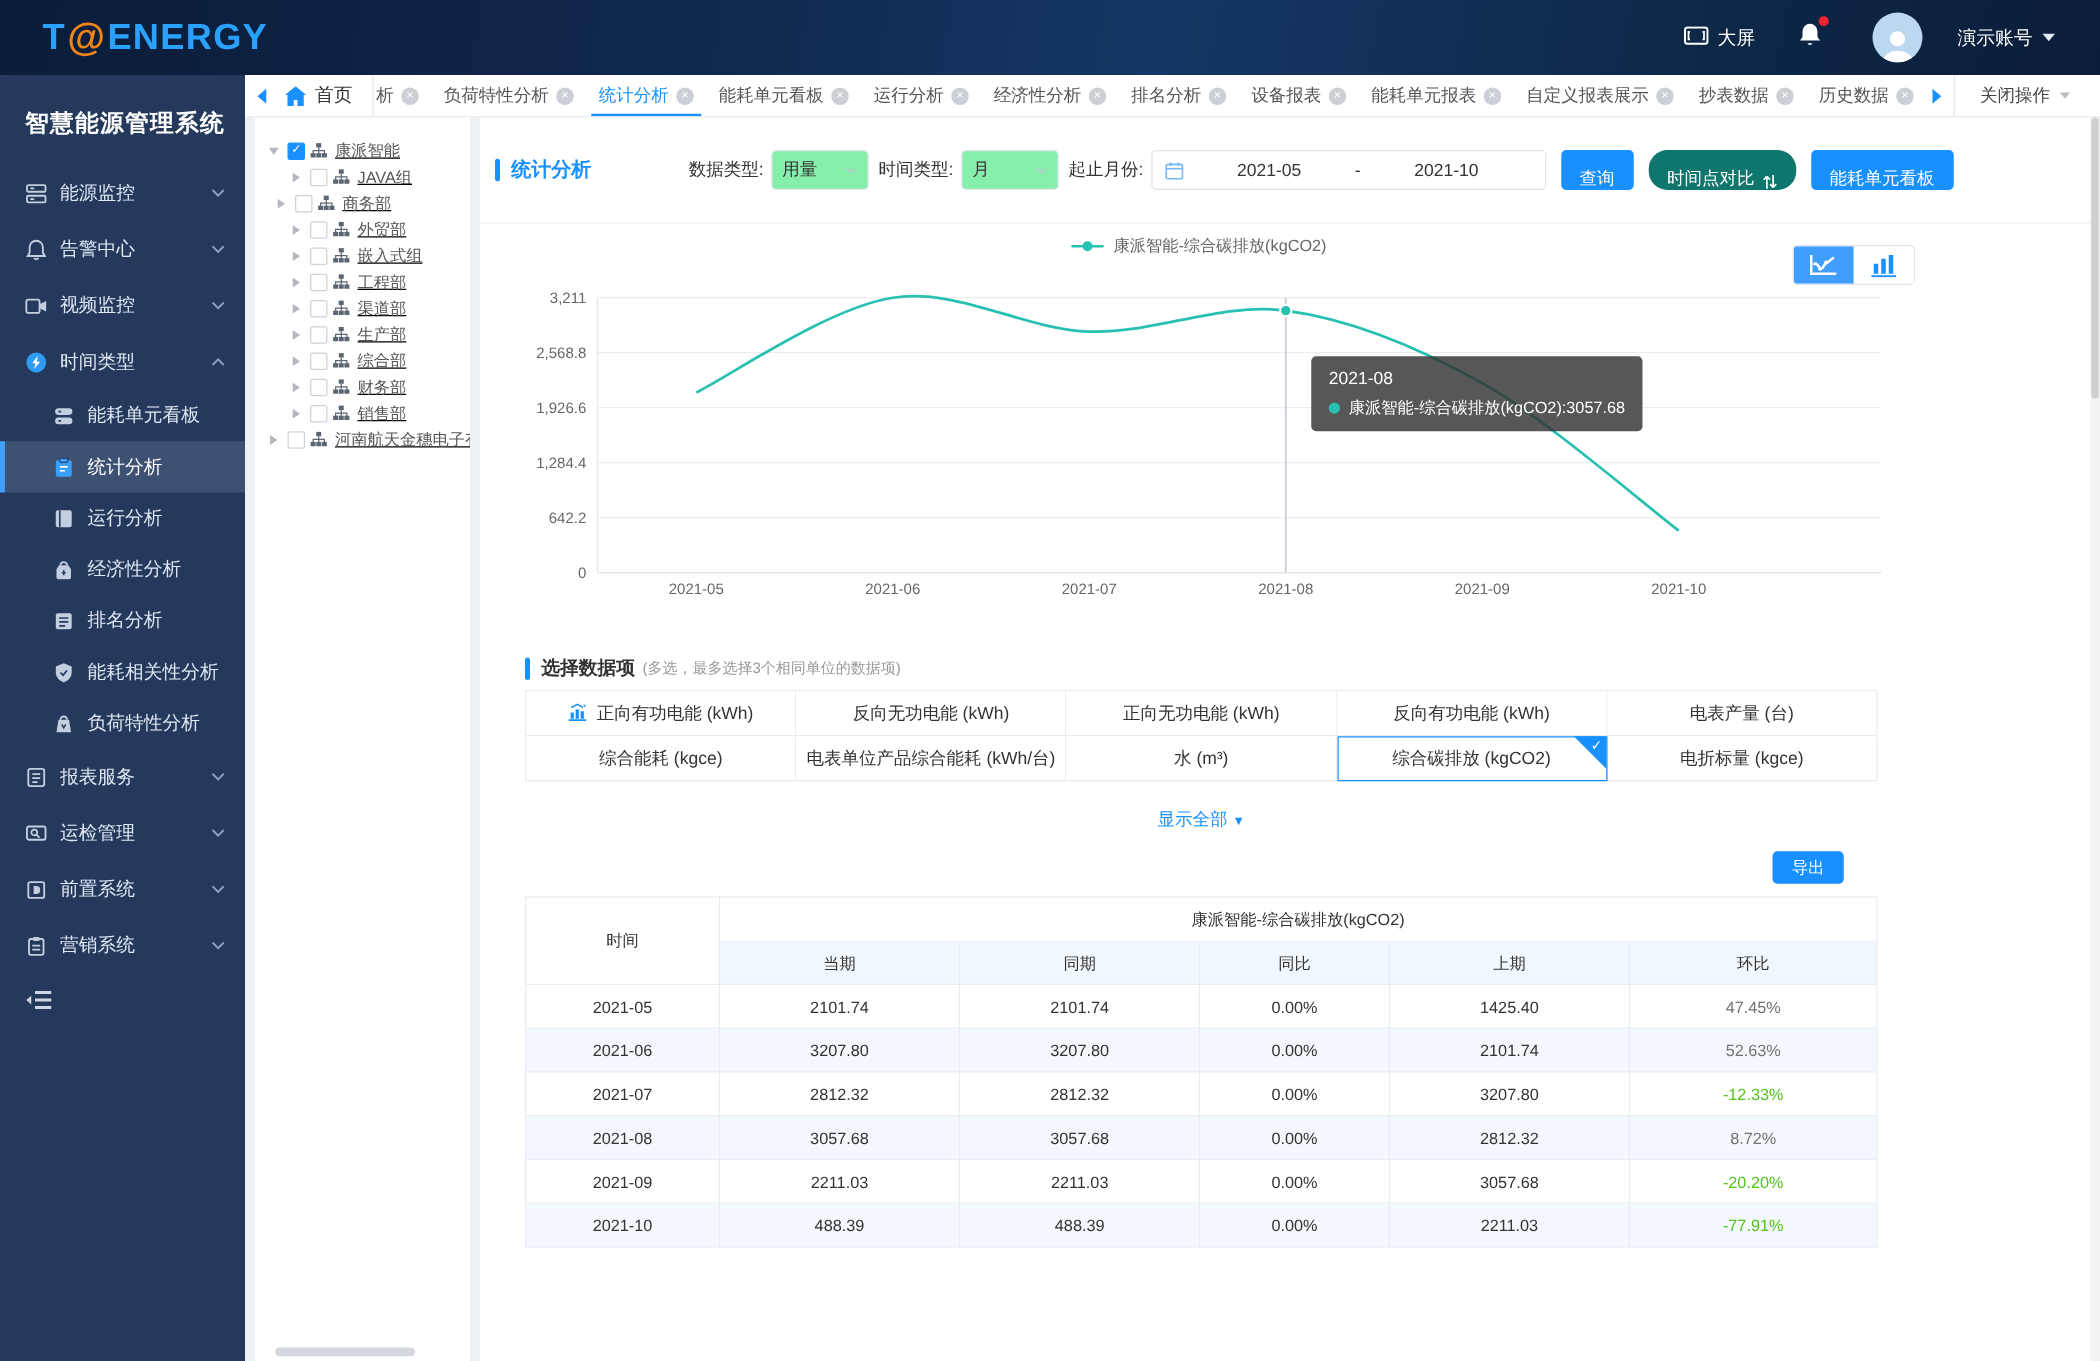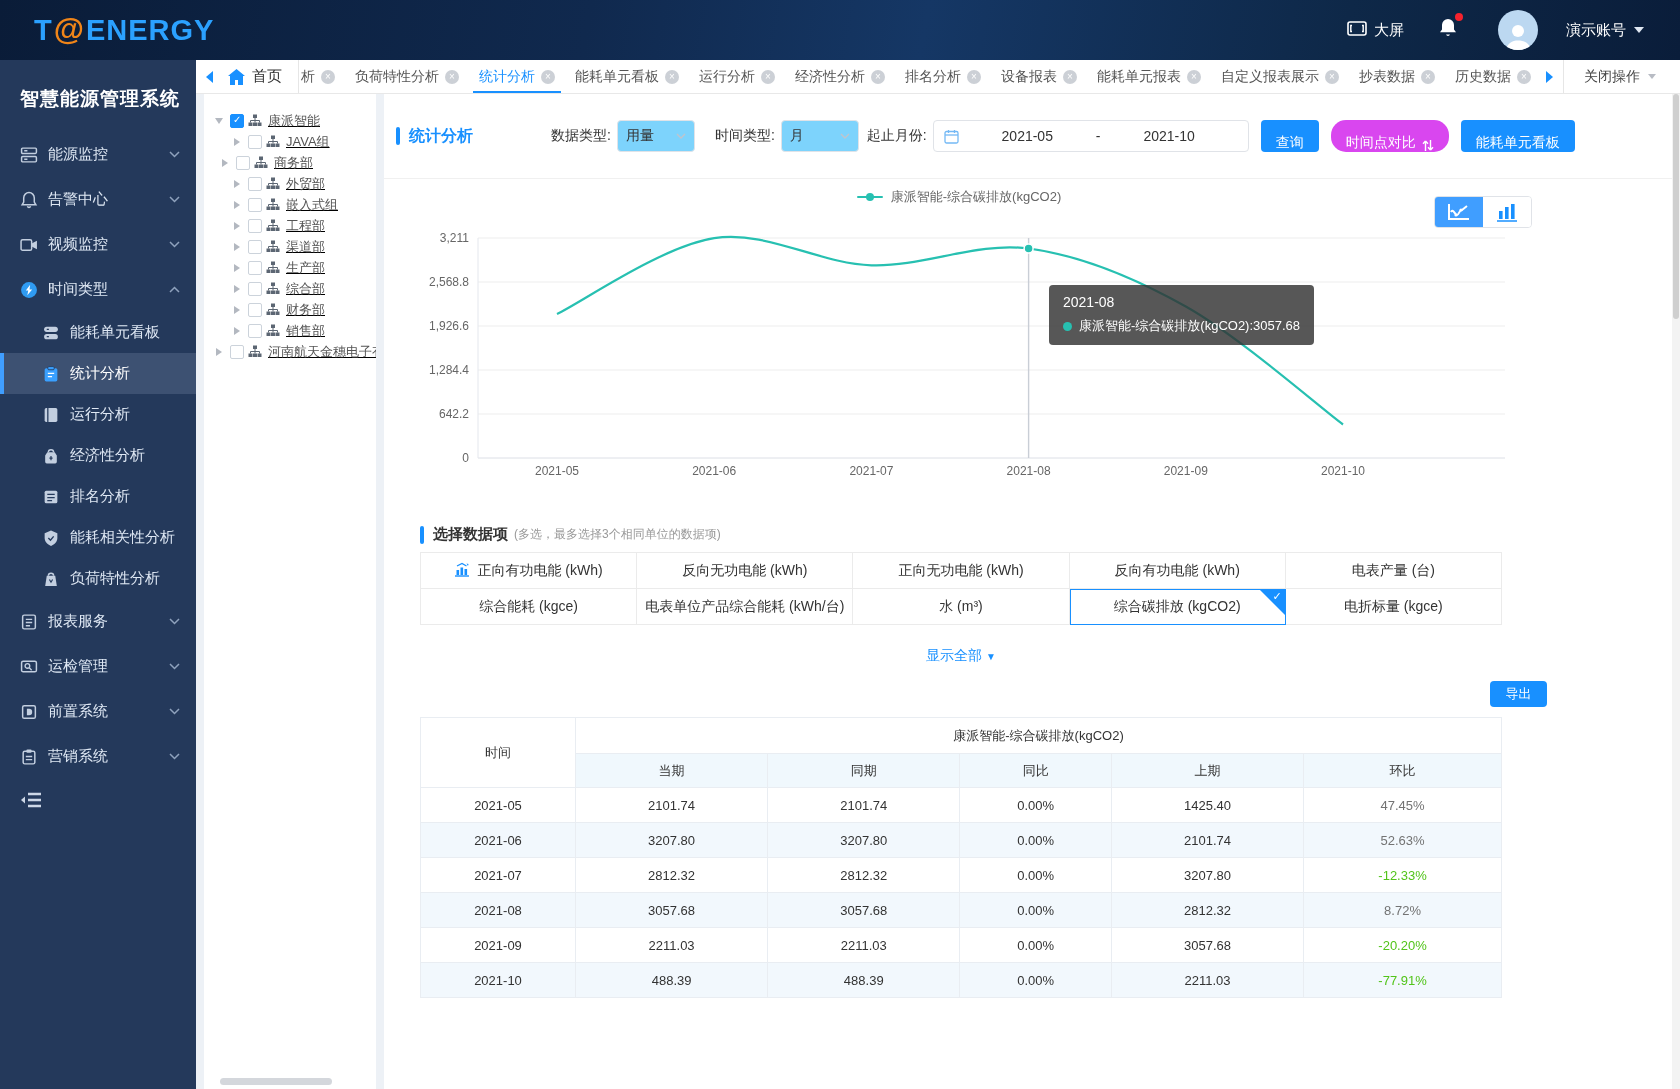--- a/index.html
+++ b/index.html
@@ -64,26 +64,26 @@
   .tree-hscroll { position:absolute; bottom:4px; left:16px; width:112px; height:7px; border-radius:4px; background:#d4d7dc; }
 
   .content { flex:1; background:#fff; position:relative; overflow:hidden; }
 
   
   .filter-row { position:absolute; top:22px; left:12px; right:4px; height:40px; display:flex; align-items:center; }
   .sec-mark { width:4px; height:18px; border-radius:2px; background:#1890ff; flex-shrink:0; }
   .sec-title { color:#1890ff; font-size:16px; font-weight:bold; margin-left:9px; }
   .fgroup { display:flex; align-items:center; }
   .flabel { font-size:14px; color:#333; }
-  .fselect { width:78px; height:32px; border:1px solid #e0e3e8; border-radius:4px; background:#7dd3fc; display:flex; align-items:center; justify-content:space-between; padding:0 8px; font-size:14px; color:#333; margin-left:6px; cursor:pointer; }
+  .fselect { width:78px; height:32px; border:1px solid #e0e3e8; border-radius:4px; background:#86efac; display:flex; align-items:center; justify-content:space-between; padding:0 8px; font-size:14px; color:#333; margin-left:6px; cursor:pointer; }
   .date-range { width:316px; height:32px; border:1px solid #e0e3e8; border-radius:4px; background:#fff; display:flex; align-items:center; padding:0 10px; margin-left:6px; font-size:14px; color:#333; cursor:pointer; }
   .date-range .dv { flex:1; text-align:center; }
   .btn { height:32px; border:none; border-radius:4px; color:#fff; font-size:14px; padding:0 15px; display:flex; align-items:flex-end; gap:6px; cursor:pointer; font-family:inherit; }
   .btn-blue { background:#1890ff; }
-  .btn-teal { background:#d946ef;border-radius:15px; }
+  .btn-teal { background:#0f766e;border-radius:15px; }
 
   .divider-h { position:absolute; top:84px; left:0; right:0; height:1px; background:#f0f0f0; }
 
   
   .legend-row { position:absolute; top:94px; left:0; width:1150px; display:flex; justify-content:center; align-items:center; gap:8px; font-size:13px; color:#666; }
   .leg-line { width:26px; height:2px; background:#27c0b1; position:relative; border-radius:1px; }
   .leg-dot { position:absolute; left:9px; top:-3px; width:8px; height:8px; border-radius:50%; background:#27c0b1; }
   .chart-toggle { position:absolute; top:102px; right:140px; display:flex; border:1px solid #e0e3e8; border-radius:4px; overflow:hidden; }
   .tbtn { width:48px; height:30px; display:flex; align-items:center; justify-content:center; background:#fff; cursor:pointer; }
   .tbtn.active { background:#409eff; }
@@ -99,21 +99,21 @@
   .sec2 { position:absolute; top:431px; left:36px; display:flex; align-items:center; }
   .sec2 .sec-title2 { color:#333; font-size:15px; font-weight:bold; margin-left:9px; }
   .sec-note { color:#999; font-size:12px; margin-left:6px; }
   .dgrid { position:absolute; top:458px; left:36px; width:1082px; display:grid; grid-template-columns:repeat(5,1fr); border-top:1px solid #ebebeb; border-left:1px solid #ebebeb; }
   .dcell { height:36px; border-right:1px solid #ebebeb; border-bottom:1px solid #ebebeb; display:flex; align-items:center; justify-content:center; gap:7px; font-size:14px; color:#333; background:#fff; cursor:pointer; position:relative; }
   .dcell.selected { outline:1px solid #1890ff; outline-offset:-1px; z-index:2; }
   .dcell .corner { position:absolute; top:0; right:0; width:0; height:0; border-top:26px solid #1890ff; border-left:26px solid transparent; }
   .dcell .corner-check { position:absolute; top:1px; right:3px; color:#fff; font-size:11px; z-index:3; }
   .show-all { position:absolute; top:553px; left:36px; width:1082px; text-align:center; color:#1890ff; font-size:14px; cursor:pointer; }
   .show-all .sa-caret { font-size:10px; margin-left:4px; }
-  .export-btn { position:absolute; top:587px; left:1106px; width:57px; height:26px; background:#1890ff; border:none; border-radius:4px; color:#fff; font-size:13px; cursor:pointer; font-family:inherit; }
+  .export-btn { position:absolute; top:587px; left:1034px; width:57px; height:26px; background:#1890ff; border:none; border-radius:4px; color:#fff; font-size:13px; cursor:pointer; font-family:inherit; }
 
   
   .data-table { position:absolute; top:623px; left:36px; width:1082px; border-collapse:collapse; font-size:13px; color:#333; }
   .data-table th, .data-table td { border:1px solid #e9edf2; text-align:center; font-weight:normal; }
   .data-table thead th { color:#333; }
   .th-time { width:155px; background:#fff; font-size:13px; }
   .th-group { height:36px; background:#fff; }
   .th-sub { height:34px; background:#f0f8fd; }
   .data-table tbody td { height:35px; }
   .data-table tbody tr.alt td { background:#f2f8fd; }
@@ -663,21 +663,21 @@
           <span class="sec-title">统计分析</span>
           <div class="fgroup" style="margin-left:78px">
             <span class="flabel">数据类型:</span>
             <div class="fselect">
               <span>用量</span>
               <svg width="10" height="6" viewBox="0 0 10 6">
                   <path d="M1 1l4 4 4-4" fill="none" stroke="#c0c4cc" stroke-width="1.4"></path>
                 </svg>
             </div>
           </div>
-          <div class="fgroup" style="margin-left:20px">
+          <div class="fgroup" style="margin-left:8px">
             <span class="flabel">时间类型:</span>
             <div class="fselect">
               <span>月</span>
               <svg width="10" height="6" viewBox="0 0 10 6">
                   <path d="M1 1l4 4 4-4" fill="none" stroke="#c0c4cc" stroke-width="1.4"></path>
                 </svg>
             </div>
           </div>
           <div class="fgroup" style="margin-left:8px">
             <span class="flabel">起止月份:</span>

